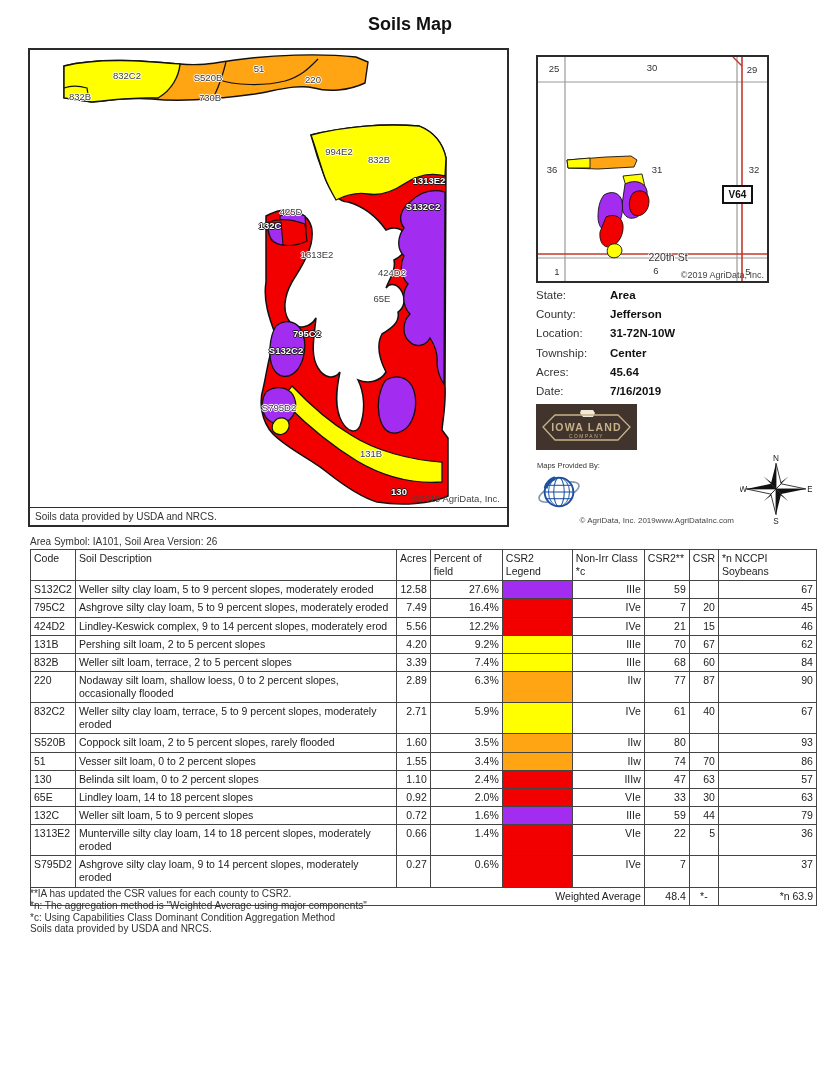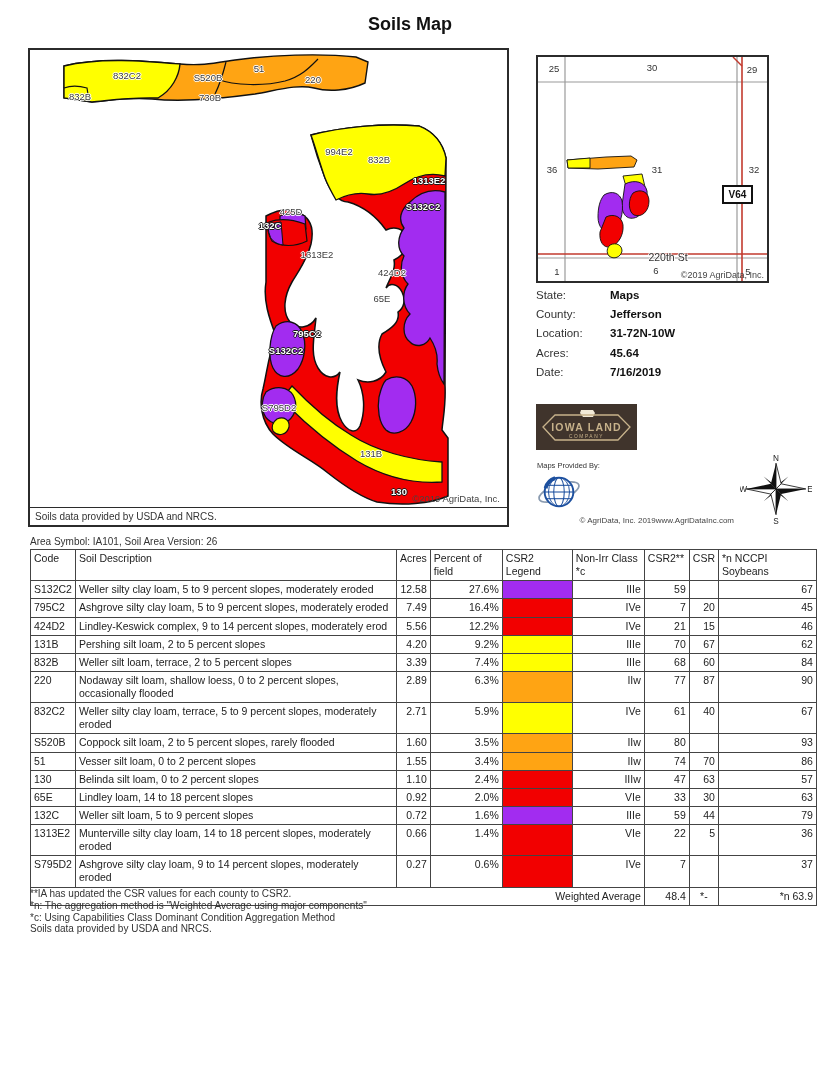--- a/index.html
+++ b/index.html
@@ -151,23 +151,24 @@
           <span class="sec-lbl" style="position: absolute; left: 118px; top: 213px;">6</span>
           <span class="sec-lbl" style="position: absolute; left: 210px; top: 214px;">5</span>
         </div>
       <div class="road-sign">V64</div>
       <div class="street-lbl">220th St</div>
       <div class="locator-copyright">©2019 AgriData, Inc.</div>
     </div>
   </div>
 
   <div class="info-panel" id="info-panel">
-      <div class="info-row"><span class="info-label">State:</span><span class="info-value">Maps</span></div>
+      <div class="info-row"><span class="info-label">State:</span><span class="info-value">Area</span></div>
       <div class="info-row"><span class="info-label">County:</span><span class="info-value">Jefferson</span></div>
       <div class="info-row"><span class="info-label">Location:</span><span class="info-value">31-72N-10W</span></div>
+      <div class="info-row"><span class="info-label">Township:</span><span class="info-value">Center</span></div>
       <div class="info-row"><span class="info-label">Acres:</span><span class="info-value">45.64</span></div>
       <div class="info-row"><span class="info-label">Date:</span><span class="info-value">7/16/2019</span></div>
     </div>
 
   <svg class="iowa-logo" width="101" height="46" viewBox="0 0 101 46">
     <rect x="0" y="0" width="101" height="46" fill="#40342c"></rect>
     <path d="M45,6 L57,6 L59,9 L57,13 L47,13 L44,9 Z" fill="#f2ead8"></path>
     <path d="M7,23 L19,11 L82,11 L94,23 L82,36 L19,36 Z" fill="none" stroke="#c7b28b" stroke-width="1.3"></path>
     <text x="50.5" y="26.5" text-anchor="middle" font-size="10.5" font-weight="bold" letter-spacing="1.2" fill="#c7b28b">IOWA LAND</text>
     <text x="50.5" y="33.5" text-anchor="middle" font-size="4.8" letter-spacing="1.6" fill="#c7b28b">COMPANY</text>

